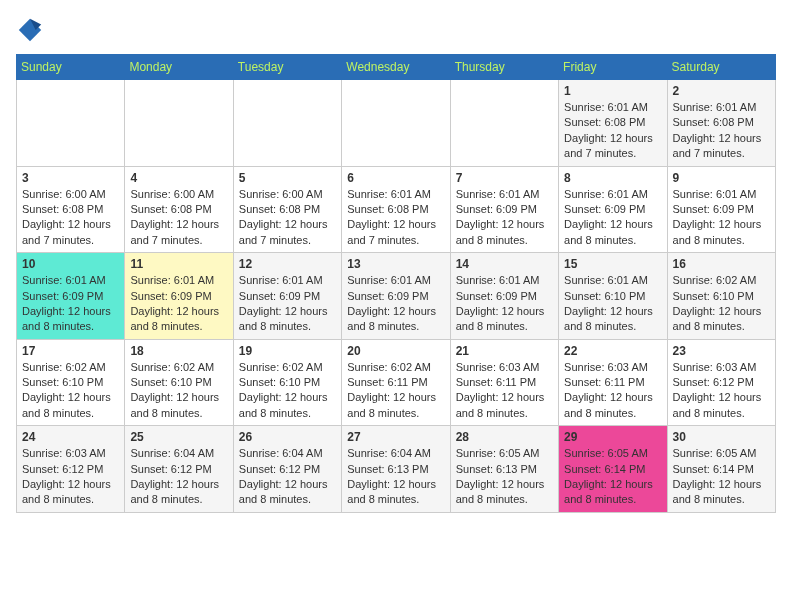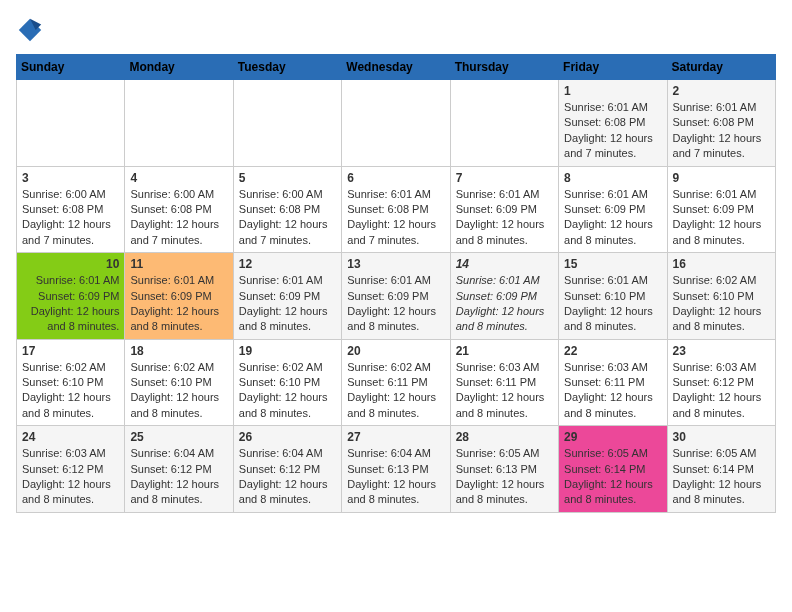--- a/index.html
+++ b/index.html
@@ -53,23 +53,23 @@
       font-size: 14px;
       color: #555;
     }
     .calendar-table {
       width: 100%;
       border-collapse: collapse;
       table-layout: fixed;
     }
     .calendar-table th {
       background: #2a6db5;
-      color: #000000;
+      color: #bef264;
       font-size: 12px;
-      font-weight: bold;
+      font-weight: normal;
       padding: 5px 4px;
       text-align: left;
       border: 1px solid #2a6db5;
     }
     .calendar-table td {
       border: 1px solid #ccc;
       vertical-align: top;
       padding: 4px 5px;
       font-size: 10px;
       color: #333;
@@ -170,37 +170,37 @@
         <td style="background: rgb(255, 255, 255);">
           <span class="day-number">8</span>
           <div class="day-info">Sunrise: 6:01 AM<br>Sunset: 6:09 PM<br>Daylight: 12 hours and 8 minutes.</div>
         </td>
         <td style="background: rgb(255, 255, 255);">
           <span class="day-number">9</span>
           <div class="day-info">Sunrise: 6:01 AM<br>Sunset: 6:09 PM<br>Daylight: 12 hours and 8 minutes.</div>
         </td>
       </tr>
       <tr>
-        <td style="background: #84cc16; text-align: right;">
+        <td style="background: #5eead4;">
           <span class="day-number">10</span>
           <div class="day-info">Sunrise: 6:01 AM<br>Sunset: 6:09 PM<br>Daylight: 12 hours and 8 minutes.</div>
         </td>
-        <td style="background: #fdba74;">
+        <td style="background: #fef9c3;">
           <span class="day-number">11</span>
           <div class="day-info">Sunrise: 6:01 AM<br>Sunset: 6:09 PM<br>Daylight: 12 hours and 8 minutes.</div>
         </td>
         <td style="background: rgb(245, 245, 245); margin-top: 20px;">
           <span class="day-number">12</span>
           <div class="day-info">Sunrise: 6:01 AM<br>Sunset: 6:09 PM<br>Daylight: 12 hours and 8 minutes.</div>
         </td>
         <td style="background: rgb(245, 245, 245);">
           <span class="day-number">13</span>
           <div class="day-info">Sunrise: 6:01 AM<br>Sunset: 6:09 PM<br>Daylight: 12 hours and 8 minutes.</div>
         </td>
-        <td style="background: rgb(245, 245, 245); font-style: italic;">
+        <td style="background: rgb(245, 245, 245);">
           <span class="day-number">14</span>
           <div class="day-info">Sunrise: 6:01 AM<br>Sunset: 6:09 PM<br>Daylight: 12 hours and 8 minutes.</div>
         </td>
         <td style="background: rgb(245, 245, 245);">
           <span class="day-number">15</span>
           <div class="day-info">Sunrise: 6:01 AM<br>Sunset: 6:10 PM<br>Daylight: 12 hours and 8 minutes.</div>
         </td>
         <td style="background: rgb(245, 245, 245);">
           <span class="day-number">16</span>
           <div class="day-info">Sunrise: 6:02 AM<br>Sunset: 6:10 PM<br>Daylight: 12 hours and 8 minutes.</div>

